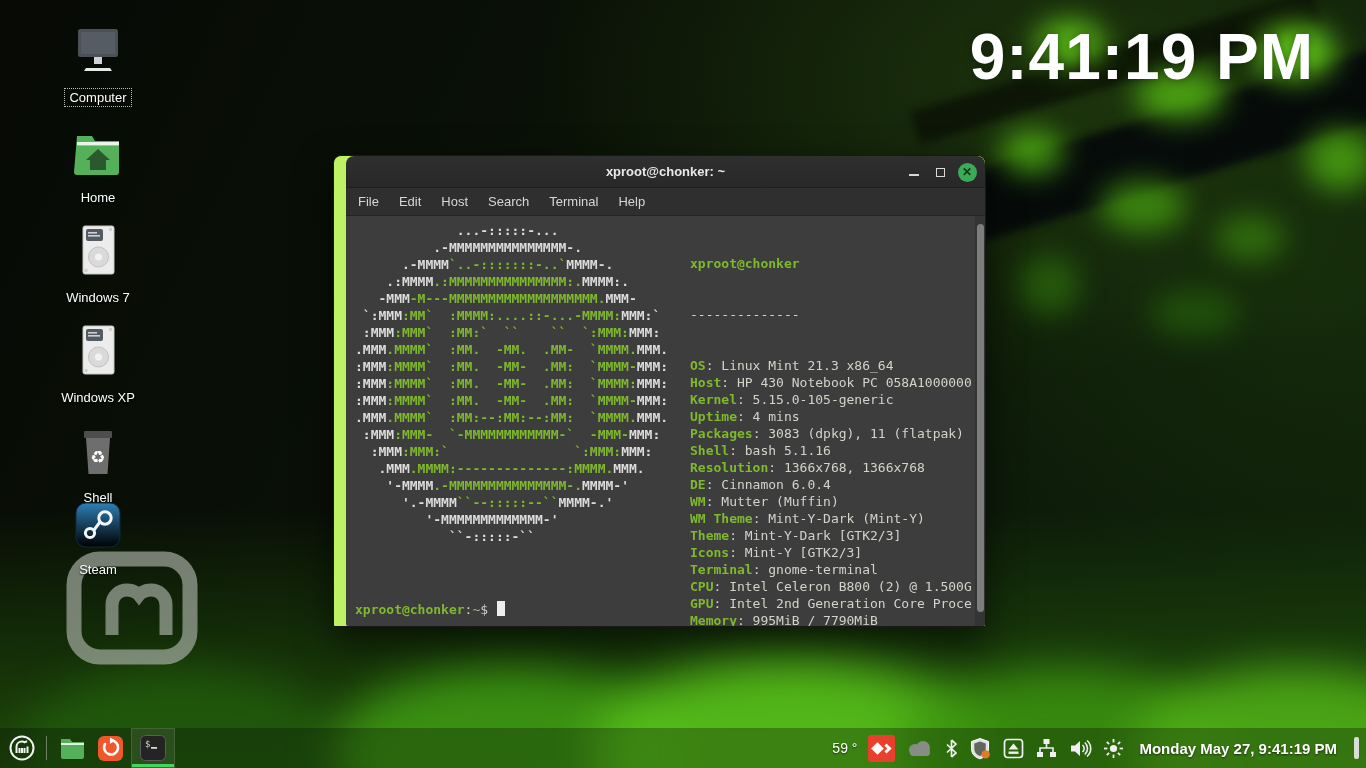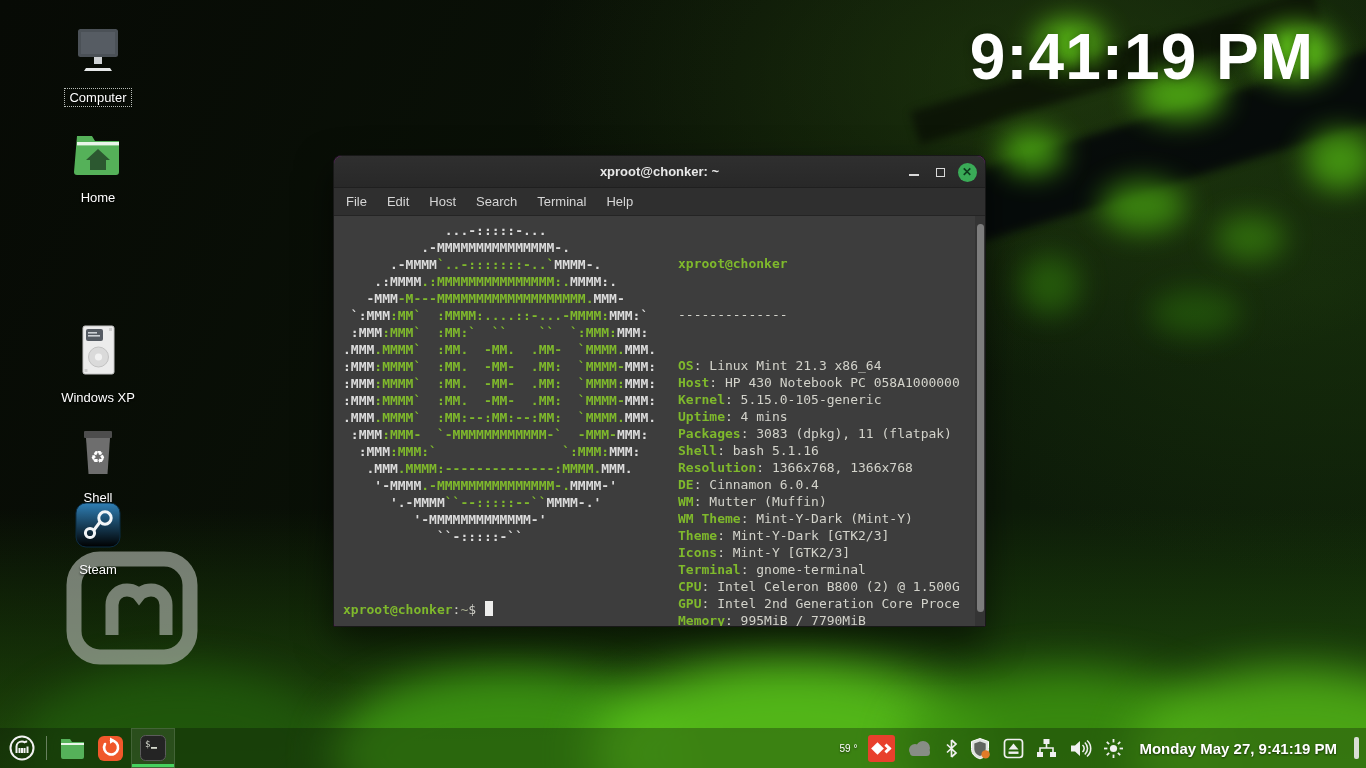--- a/index.html
+++ b/index.html
@@ -27,22 +27,22 @@
 
   
   .dicon { position:absolute; left:46px; width:104px; text-align:center; cursor:default; }
   .dicon .glyph { height:54px; display:flex; align-items:flex-end; justify-content:center; }
   .dicon .dlabel { display:inline-block; margin-top:12px; font-size:13px; color:#ffffff;
       text-shadow:0 1px 2px rgba(0,0,0,.9); padding:1px 4px; border:1px dotted transparent; }
   .dicon .dlabel.focused { border-color:#b9bdb9; }
 
   
   #term-win { position:absolute; left:333px; top:155px; width:653px; height:472px;
-      border-radius:8px 8px 2px 2px; background:#701a75; border:1px solid #181818;
-      box-shadow:0 14px 36px rgba(0,0,0,.55); }
+      border-radius:8px 8px 2px 2px; background:#bef264; border:1px solid #181818;
+      box-shadow:0 14px 36px rgba(0,0,0,.55);padding-left:12px; }
   #titlebar { height:32px; border-radius:8px 8px 0 0; position:relative;
       background:linear-gradient(#2f2f2f,#282828); border-bottom:1px solid #1f1f1f;
       display:flex; align-items:center; justify-content:center; }
   #title-text { font-size:13px; font-weight:700; color:#e8e8e8; }
   .winbtn { position:absolute; top:0; height:32px; width:26px; display:flex;
       align-items:center; justify-content:center; cursor:pointer; }
   #btn-min { right:58px; } #btn-max { right:32px; } #btn-close { right:5px; }
   #btn-min .bar { width:10px; height:2px; background:#d9d9d9; margin-top:6px; }
   #btn-max .box { width:9px; height:9px; border:1.5px solid #d9d9d9; }
   #btn-close .circ { width:19px; height:19px; border-radius:50%; background:#3aab57;
@@ -80,21 +80,21 @@
   #panel-left { display:flex; align-items:center; height:40px; }
   #menu-button { width:44px; height:40px; display:flex; align-items:center; justify-content:center; cursor:pointer; }
   #panel-sep { width:1px; height:24px; background:rgba(255,255,255,.35); margin:0 6px 0 2px; }
   .launcher { width:38px; height:40px; display:flex; align-items:center; justify-content:center; cursor:pointer; }
   #winlist-terminal { position:relative; width:44px; height:40px; margin-left:2px;
       background:rgba(255,255,255,.08); border:1px solid rgba(255,255,255,.12);
       display:flex; align-items:center; justify-content:center; cursor:pointer; }
   #winlist-terminal .active-line { position:absolute; left:0; right:0; bottom:0; height:3px; background:#46d25e; }
 
   #panel-right { margin-left:auto; display:flex; align-items:center; gap:11px; padding-right:7px; height:40px; }
-  #temp-text { font-size:10px; color:#ffffff; text-shadow:0 1px 2px rgba(0,0,0,.6); }
+  #temp-text { font-size:14px; color:#ffffff; text-shadow:0 1px 2px rgba(0,0,0,.6); }
   #red-tray { width:27px; height:27px; background:#e8402c; border-radius:3px;
       display:flex; align-items:center; justify-content:center; gap:3px; cursor:pointer; }
   #red-tray .diam { width:9px; height:9px; background:#ffffff; transform:rotate(45deg); }
   #red-tray .chev { width:7px; height:7px; border-right:3px solid #fff; border-top:3px solid #fff;
       transform:rotate(45deg); margin-left:-2px; }
   .tray { display:flex; align-items:center; justify-content:center; cursor:pointer; }
   #panel-clock { font-size:15px; font-weight:700; color:#ffffff; text-shadow:0 1px 2px rgba(0,0,0,.6);
       margin-left:4px; cursor:pointer; }
   #show-desktop { width:5px; height:22px; background:rgba(235,235,235,.9); border-radius:2px;
       margin-left:6px; cursor:pointer; }
@@ -150,20 +150,35 @@
     <div class="glyph">
       <svg width="52" height="48" viewBox="0 0 52 48">
         <path d="M5 8 h15 l3 5 h24 v31 a3 3 0 0 1 -3 3 h-39 a3 3 0 0 1 -3 -3 z" fill="#55b159"></path>
         <rect x="5" y="14" width="42" height="3.4" fill="#e9f5e9"></rect>
         <polygon points="26,21 38,32 34,32 34,42 18,42 18,32 14,32" fill="#2c5830"></polygon>
       </svg>
     </div>
     <span class="dlabel">Home</span>
   </div>
 
+  <div class="dicon" style="top:222px;">
+    <div class="glyph">
+      <svg width="52" height="52" viewBox="0 0 52 52">
+        <rect x="11" y="2" width="31" height="48" rx="2" fill="#ececec" stroke="#c6c6c6"></rect>
+        <rect x="14" y="5" width="17" height="12" rx="2" fill="#555b63"></rect>
+        <rect x="16" y="8" width="9" height="1.6" fill="#cdd1d6"></rect>
+          <rect x="16" y="11" width="12" height="1.6" fill="#cdd1d6"></rect>
+        <circle cx="26.5" cy="33" r="10" fill="#dadada" stroke="#c2c2c2"></circle>
+        <circle cx="26.5" cy="33" r="3.6" fill="#f2f2f2"></circle>
+        <rect x="37" y="4" width="3" height="3" fill="#cfcfcf"></rect>
+          <rect x="12.5" y="45" width="3" height="3" fill="#cfcfcf"></rect>
+      </svg>
+    </div>
+    <span class="dlabel">Windows 7</span>
+  </div>
 
   <div class="dicon" style="top:322px;">
     <div class="glyph">
       <svg width="52" height="52" viewBox="0 0 52 52">
         <rect x="11" y="2" width="31" height="48" rx="2" fill="#ececec" stroke="#c6c6c6"></rect>
         <rect x="14" y="5" width="17" height="12" rx="2" fill="#555b63"></rect>
         <rect x="16" y="8" width="9" height="1.6" fill="#cdd1d6"></rect>
           <rect x="16" y="11" width="12" height="1.6" fill="#cdd1d6"></rect>
         <circle cx="26.5" cy="33" r="10" fill="#dadada" stroke="#c2c2c2"></circle>
         <circle cx="26.5" cy="33" r="3.6" fill="#f2f2f2"></circle>

